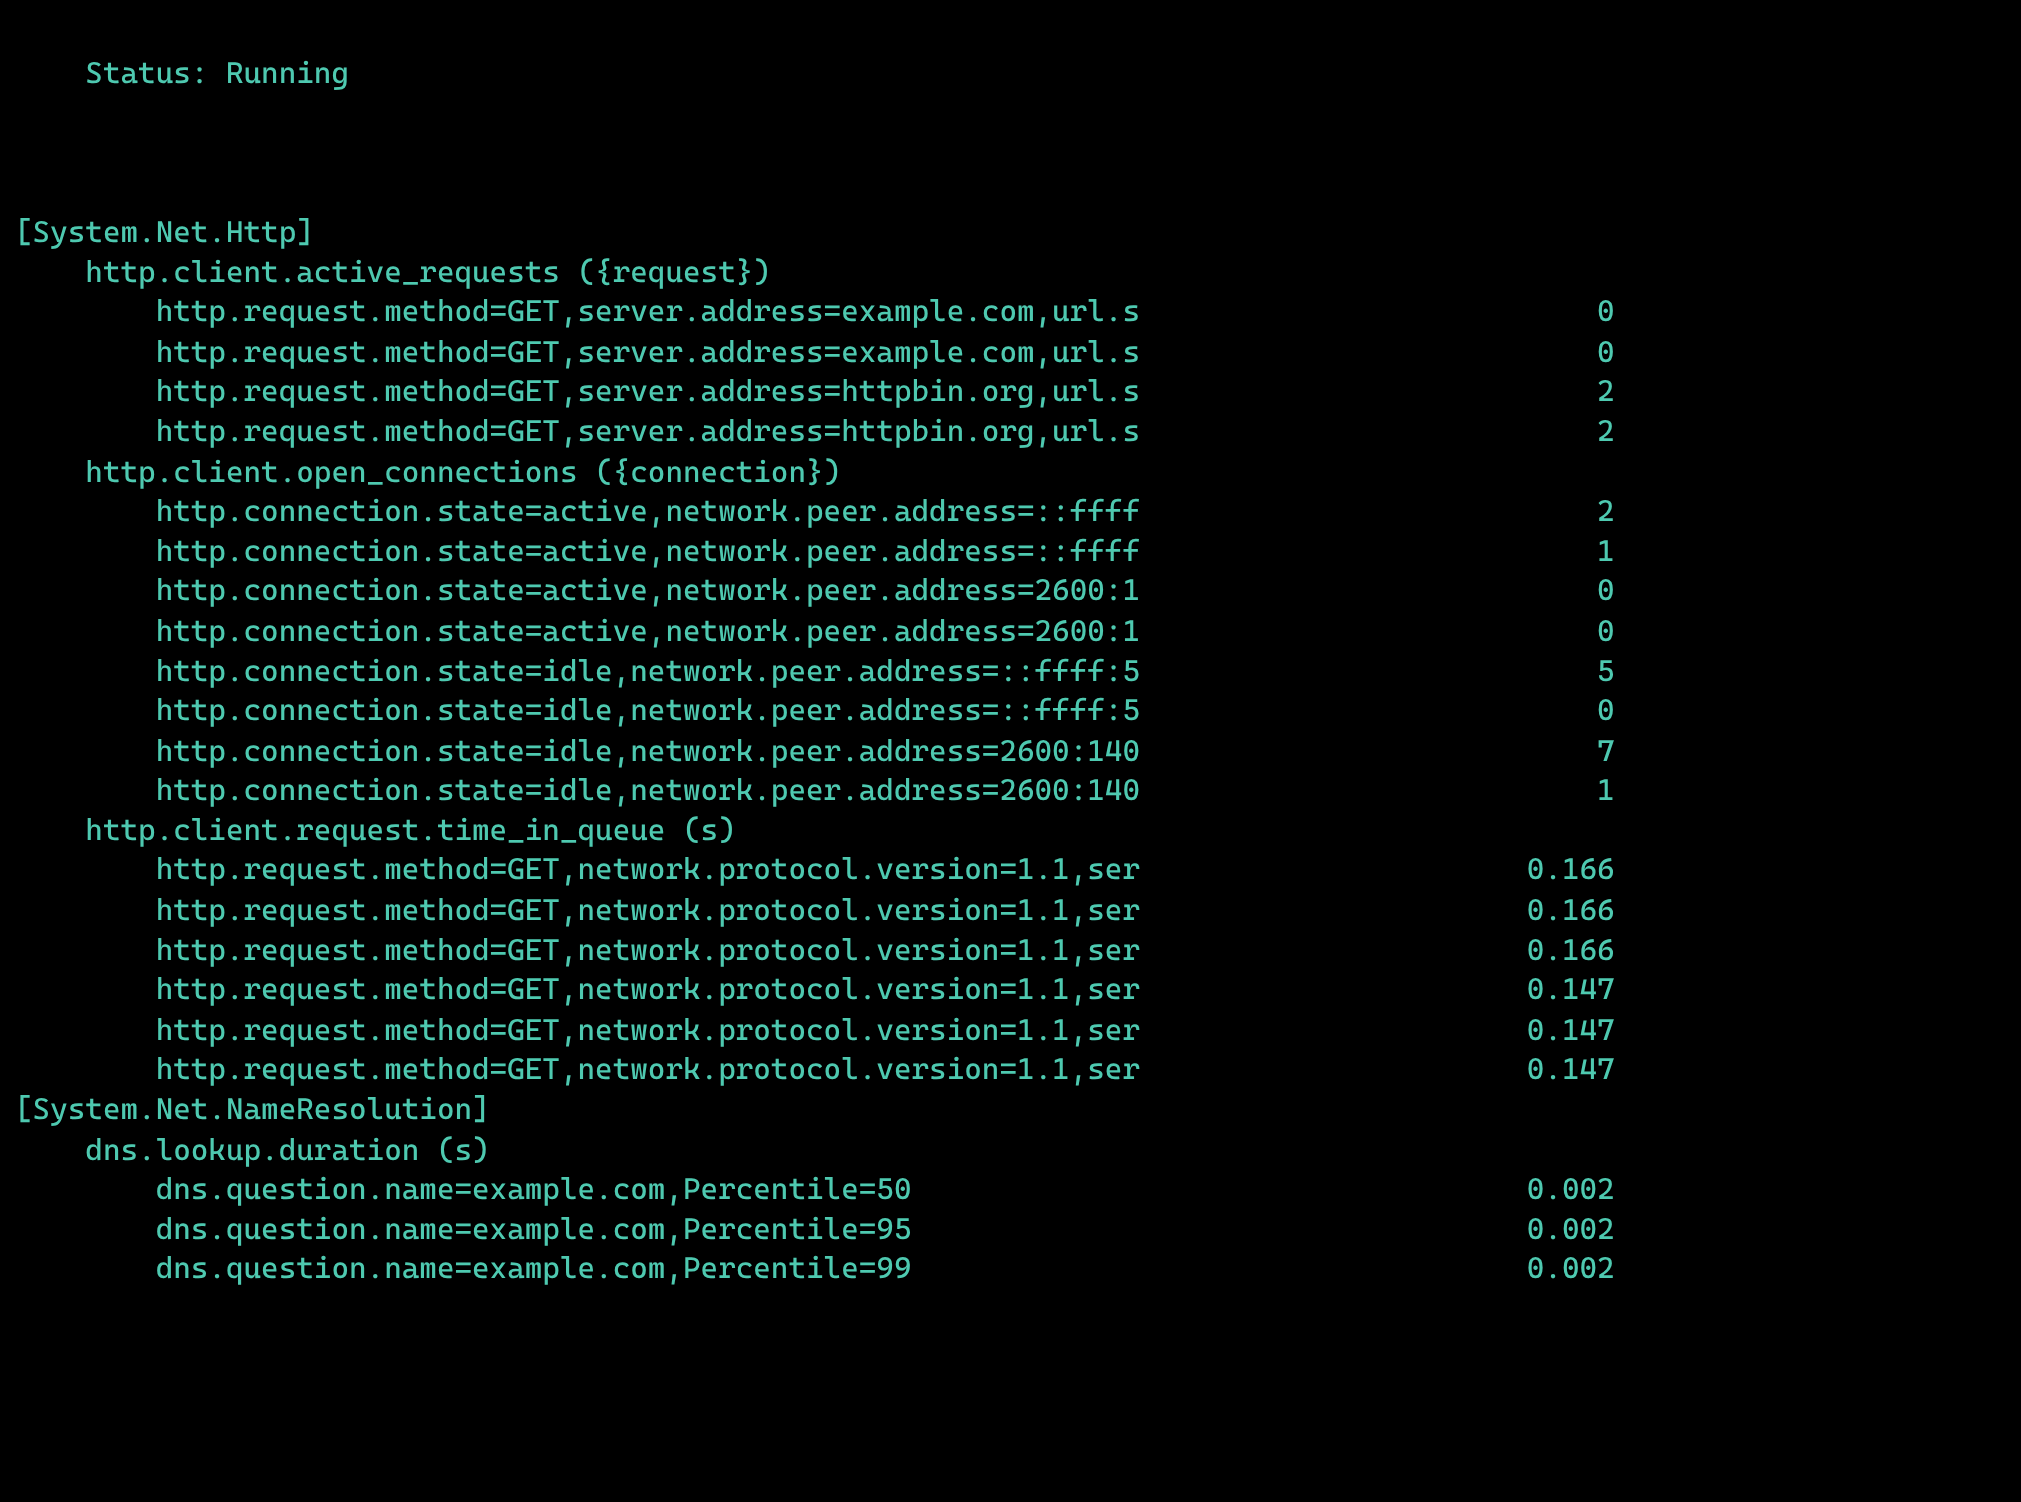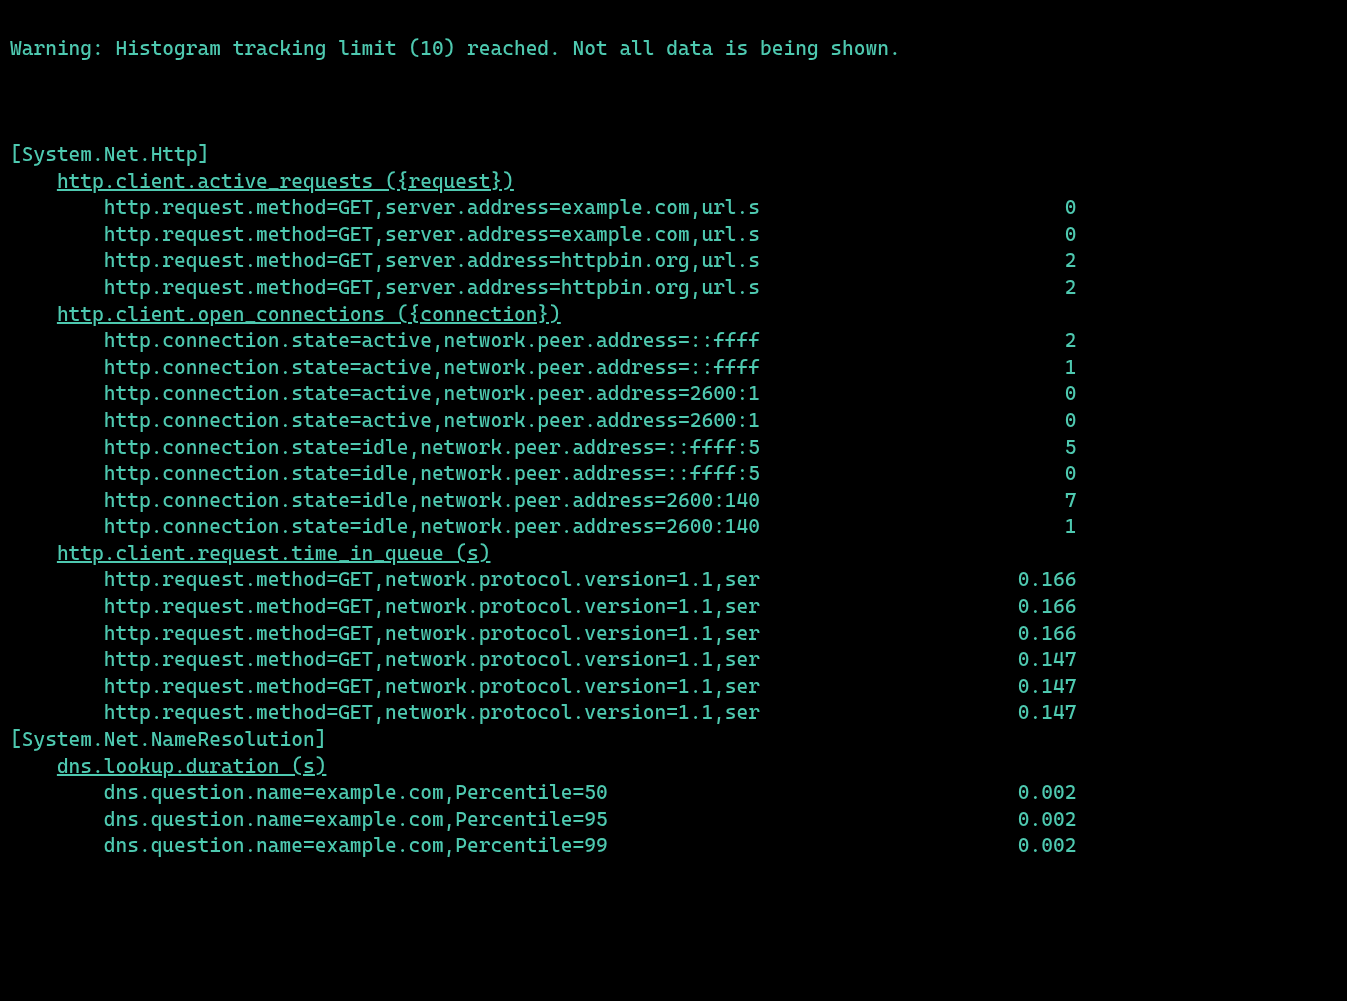--- a/index.html
+++ b/index.html
@@ -11,23 +11,23 @@
     font-size: 20px;
     line-height: 1.33;
     width: 1347px;
     height: 1001px;
     overflow: hidden;
   }
   .screen {
     padding: 8px 10px;
     white-space: pre;
   }
-  .indent1 { padding-left: 4ch; text-decoration: underline; }
+  .indent1 { padding-left: 4ch; }
   .indent2 { padding-left: 8ch; }
 </style>
 </head>
 <body>
 
 <div class="screen">
-<div>Warning: Histogram tracking limit (10) reached. Not all data is being shown.</div>
+<div><span>    Status: </span><span>Running</span></div>
 <div>&nbsp;</div>
 <div id="groups-container"><div>[System.Net.Http]</div><div class="indent1">http.client.active_requests ({request})</div><div class="indent2"><span>http.request.method=GET,server.address=example.com,url.s                   </span><span>       0</span></div><div class="indent2"><span>http.request.method=GET,server.address=example.com,url.s                   </span><span>       0</span></div><div class="indent2"><span>http.request.method=GET,server.address=httpbin.org,url.s                   </span><span>       2</span></div><div class="indent2"><span>http.request.method=GET,server.address=httpbin.org,url.s                   </span><span>       2</span></div><div class="indent1">http.client.open_connections ({connection})</div><div class="indent2"><span>http.connection.state=active,network.peer.address=::ffff                   </span><span>       2</span></div><div class="indent2"><span>http.connection.state=active,network.peer.address=::ffff                   </span><span>       1</span></div><div class="indent2"><span>http.connection.state=active,network.peer.address=2600:1                   </span><span>       0</span></div><div class="indent2"><span>http.connection.state=active,network.peer.address=2600:1                   </span><span>       0</span></div><div class="indent2"><span>http.connection.state=idle,network.peer.address=::ffff:5                   </span><span>       5</span></div><div class="indent2"><span>http.connection.state=idle,network.peer.address=::ffff:5                   </span><span>       0</span></div><div class="indent2"><span>http.connection.state=idle,network.peer.address=2600:140                   </span><span>       7</span></div><div class="indent2"><span>http.connection.state=idle,network.peer.address=2600:140                   </span><span>       1</span></div><div class="indent1">http.client.request.time_in_queue (s)</div><div class="indent2"><span>http.request.method=GET,network.protocol.version=1.1,ser                   </span><span>   0.166</span></div><div class="indent2"><span>http.request.method=GET,network.protocol.version=1.1,ser                   </span><span>   0.166</span></div><div class="indent2"><span>http.request.method=GET,network.protocol.version=1.1,ser                   </span><span>   0.166</span></div><div class="indent2"><span>http.request.method=GET,network.protocol.version=1.1,ser                   </span><span>   0.147</span></div><div class="indent2"><span>http.request.method=GET,network.protocol.version=1.1,ser                   </span><span>   0.147</span></div><div class="indent2"><span>http.request.method=GET,network.protocol.version=1.1,ser                   </span><span>   0.147</span></div><div>[System.Net.NameResolution]</div><div class="indent1">dns.lookup.duration (s)</div><div class="indent2"><span>dns.question.name=example.com,Percentile=50                                </span><span>   0.002</span></div><div class="indent2"><span>dns.question.name=example.com,Percentile=95                                </span><span>   0.002</span></div><div class="indent2"><span>dns.question.name=example.com,Percentile=99                                </span><span>   0.002</span></div></div>
 </div>
 
 </body></html>

